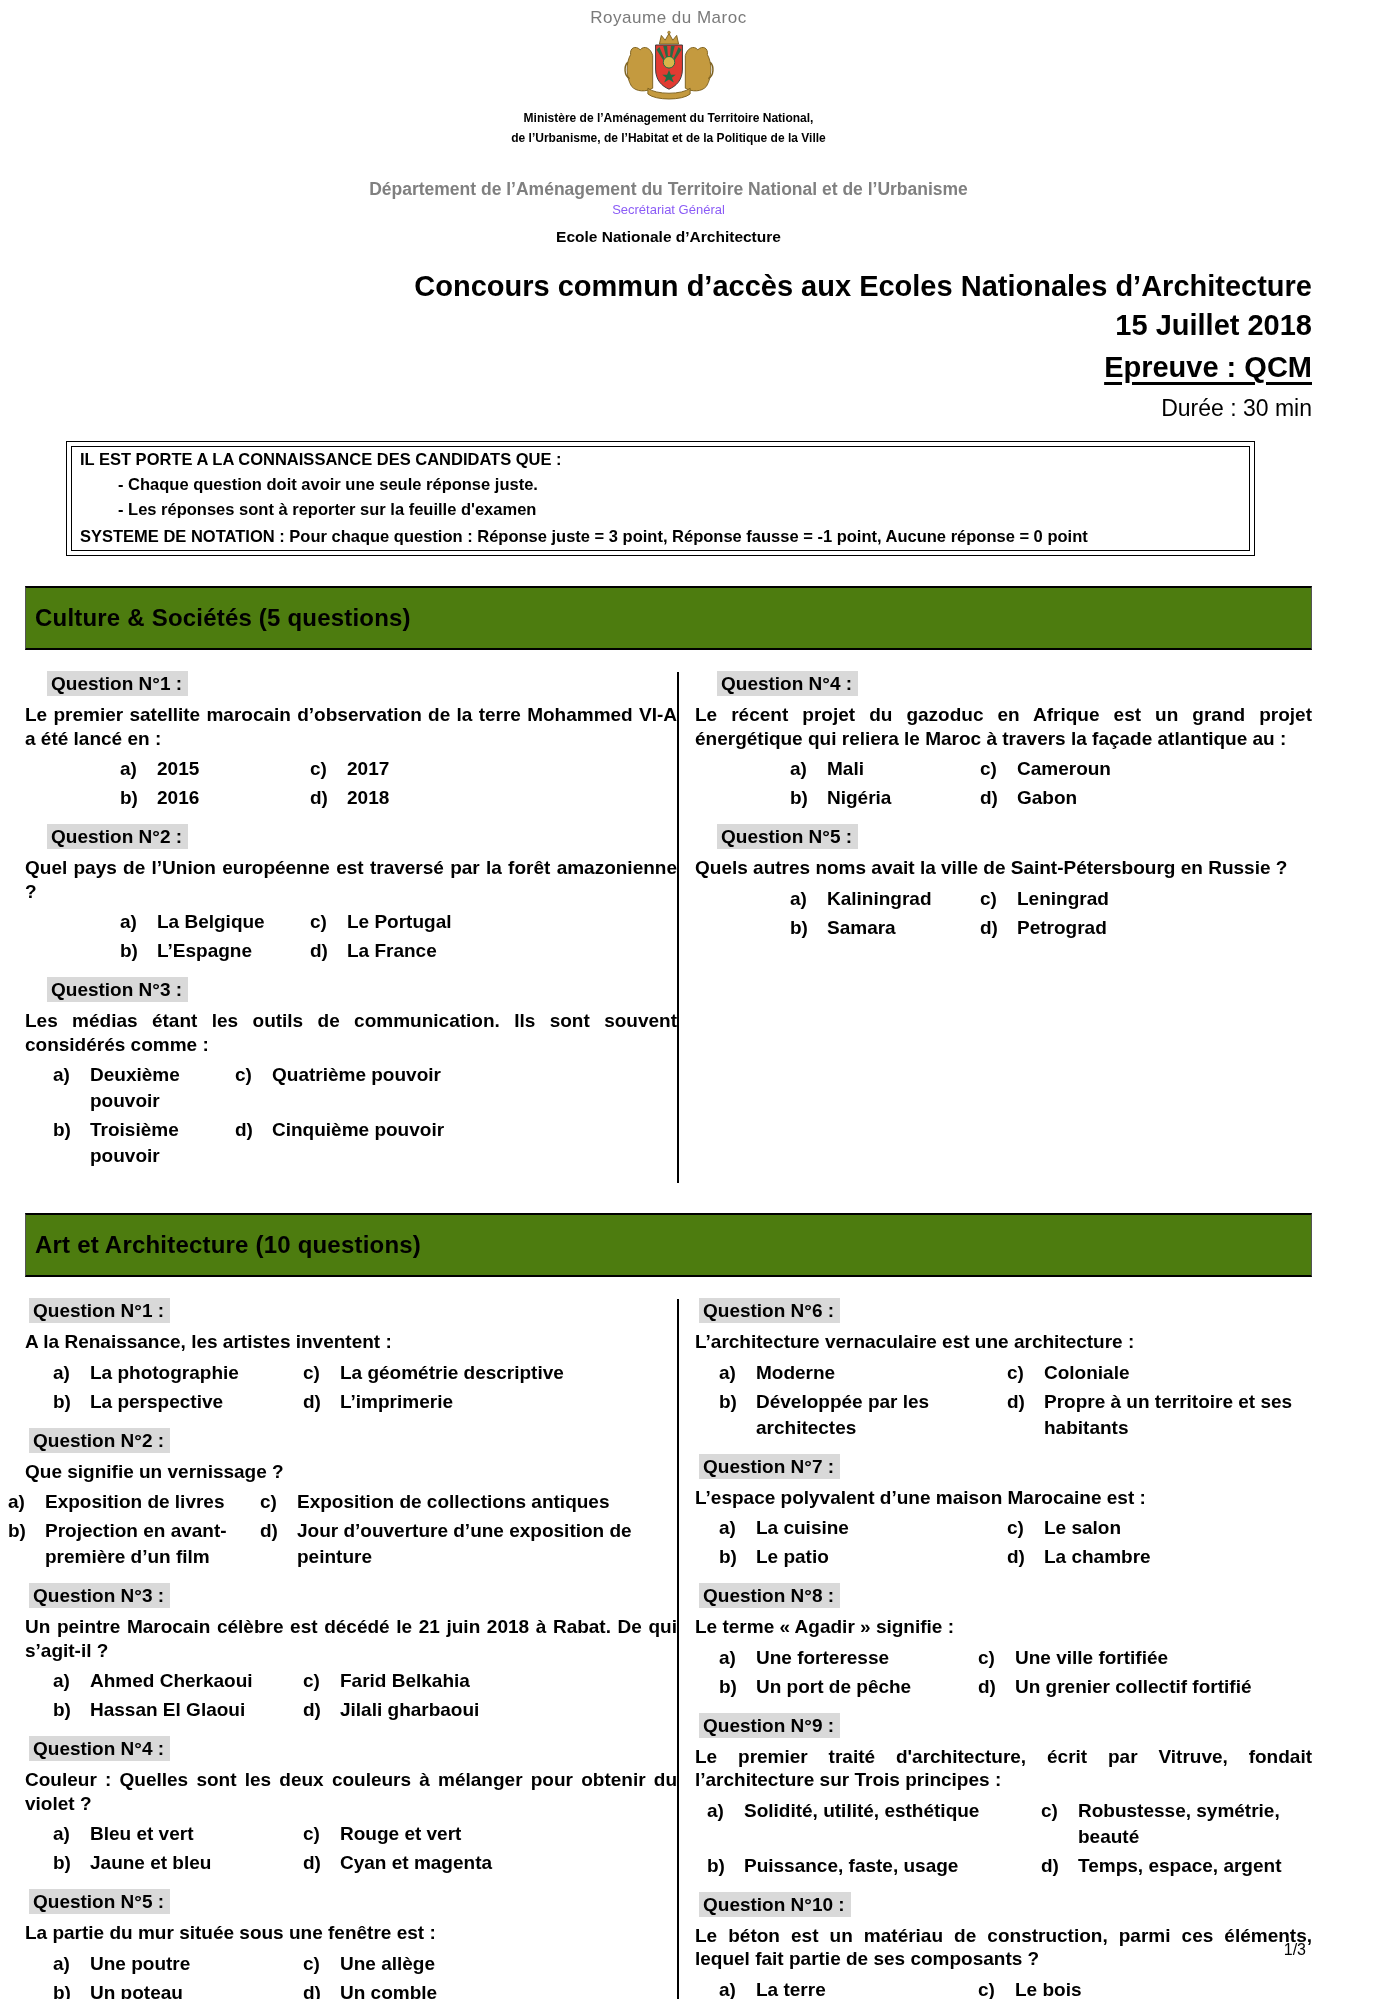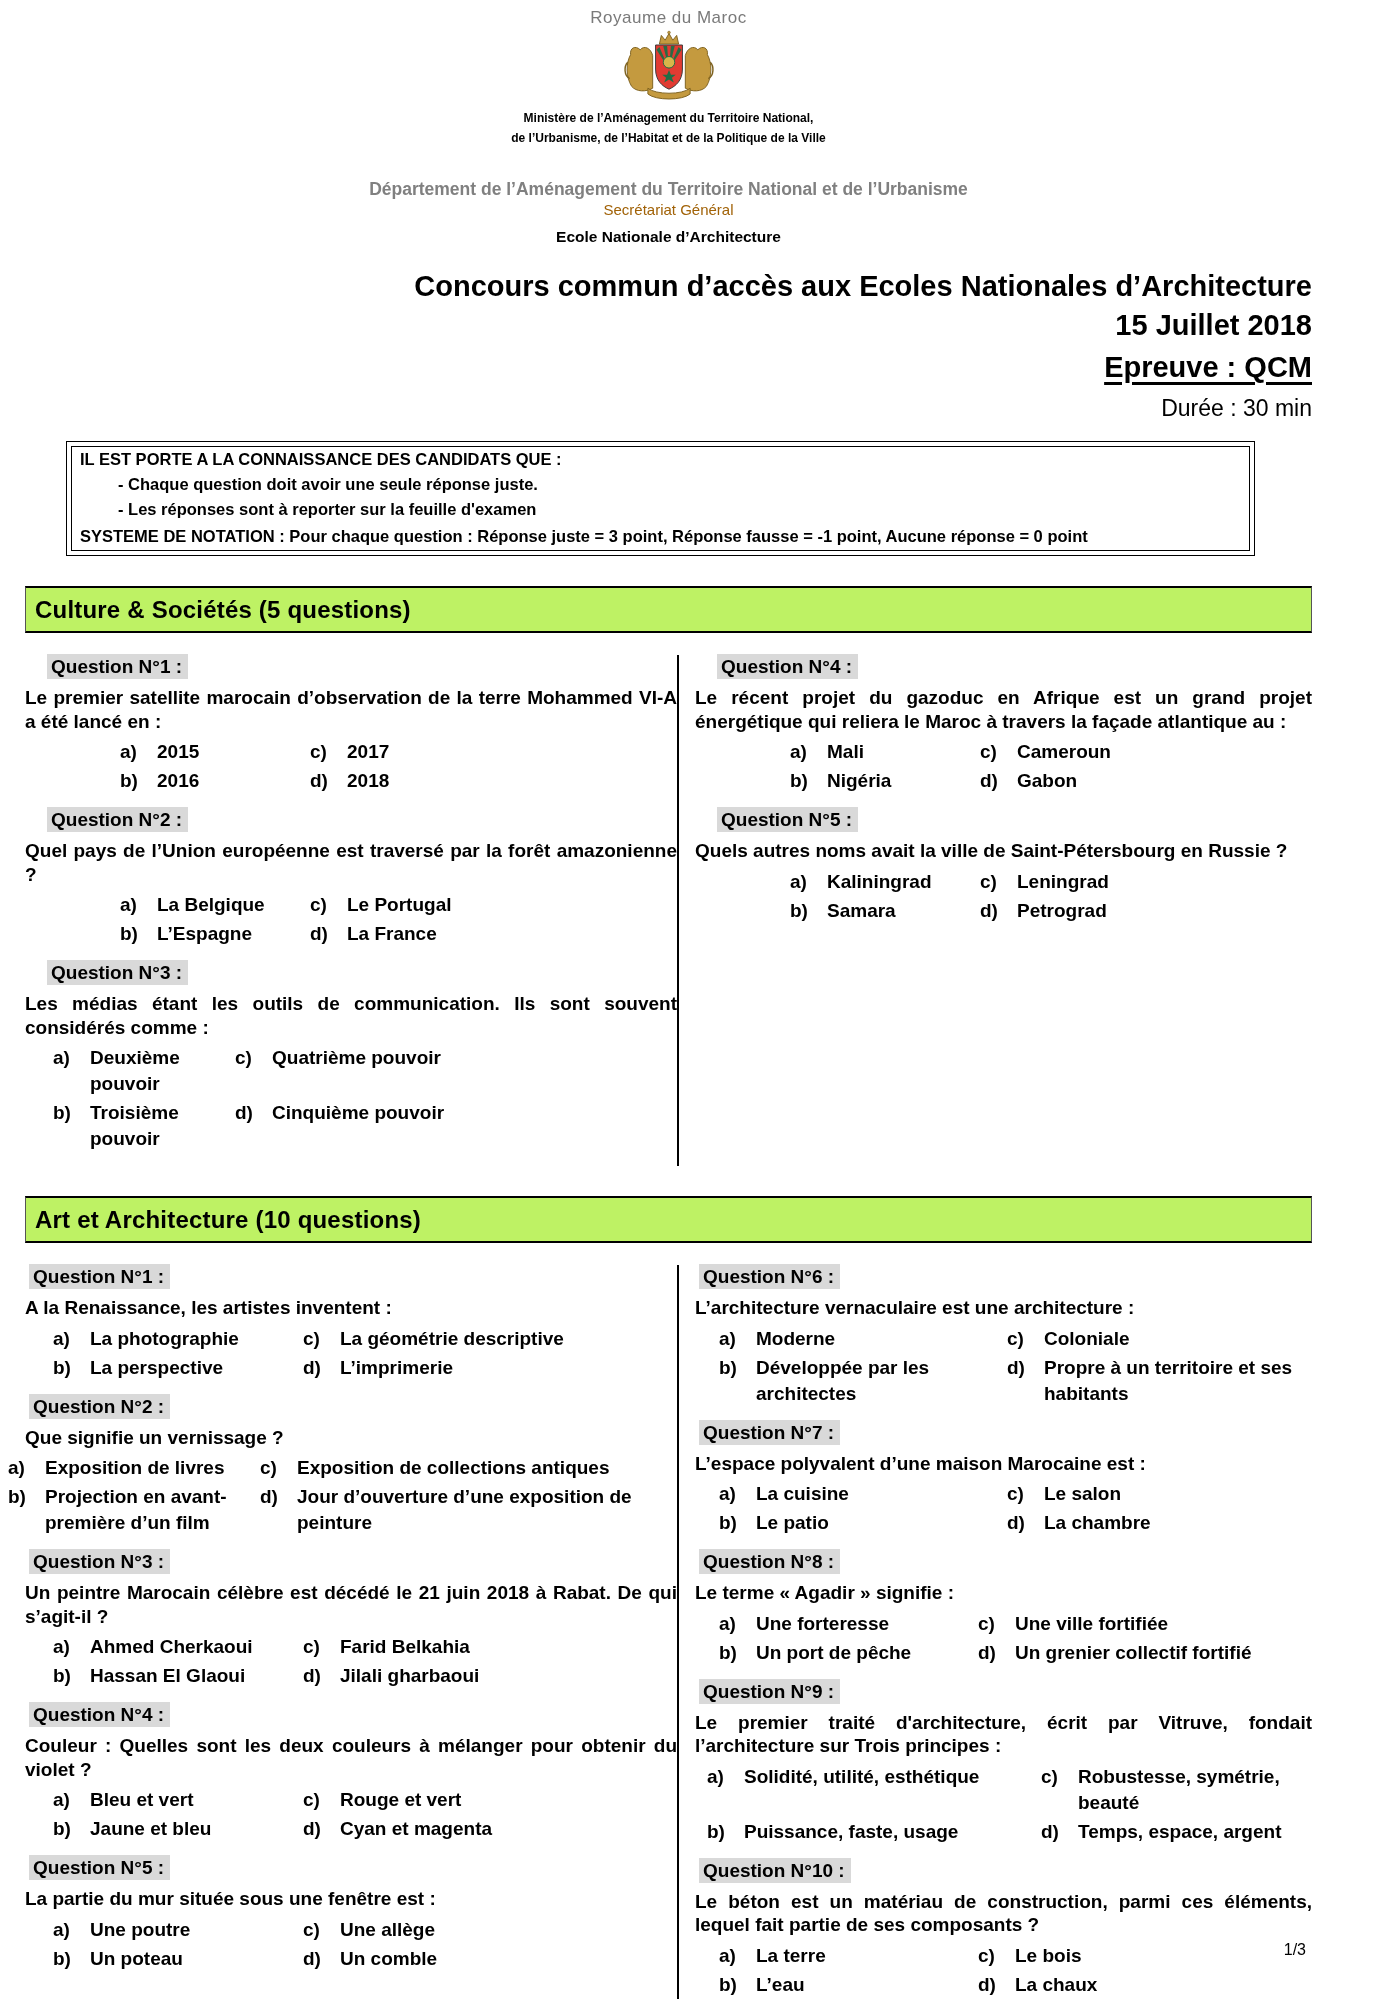--- a/index.html
+++ b/index.html
@@ -12,21 +12,21 @@
     overflow:hidden;
   }
   .content{margin-left:25px;width:1287px;}
 
   
   .hdr{padding-top:8px;text-align:center;}
   .kingdom{font-size:17px;color:#7a7a7a;letter-spacing:.5px;line-height:20px;}
   .emblem{margin:2px auto 0;width:96px;height:78px;display:block;}
   .ministry{font-size:12px;font-weight:bold;line-height:20px;text-align:center;}
   .dept{font-size:17.5px;font-weight:bold;color:#808080;line-height:22px;margin-top:30px;}
-  .secr{font-size:15px;color:#a16207;line-height:19px;}
+  .secr{font-size:13px;color:#8b5cf6;line-height:19px;}
   .school{font-size:15.5px;font-weight:bold;margin-top:8px;line-height:20px;}
 
   
   .titleblock{text-align:right;margin-top:20px;}
   .t1{font-size:29px;font-weight:bold;line-height:38px;}
   .t2{font-size:29px;font-weight:bold;line-height:40px;}
   .t3{font-size:29px;font-weight:bold;line-height:44px;text-decoration:underline;text-decoration-thickness:2.5px;text-underline-offset:5px;}
   .t4{font-size:23px;line-height:34px;margin-top:2px;}
 
   
@@ -36,22 +36,22 @@
   .n-row1{line-height:23px;}
   .n-row2{line-height:23px;padding-left:46px;}
   .n-row2 + .n-row{border-top:none;}
   .n-sep{border-top:1.5px solid #000;}
   .n-dsep{border-top:4px double #000;}
   .n-row3{line-height:26px;}
 
   
   .qsection{margin-top:30px;}
   .section-bar{
-    width:100%;box-sizing:border-box;height:47px;
-    background:#bef264;
+    width:100%;box-sizing:border-box;height:64px;
+    background:#4d7c0f;
     border-top:2.5px solid #000;border-bottom:2.5px solid #000;
     border-left:1px solid #555;border-right:1px solid #555;
     display:flex;align-items:center;
   }
   .section-title{font-size:24px;font-weight:bold;padding-left:9px;letter-spacing:.2px;}
 
   
   .cols{display:grid;grid-template-columns:652px 1fr;margin-top:22px;}
   .col-left{}
   .col-right{border-left:2.5px solid #000;padding-left:16px;}

